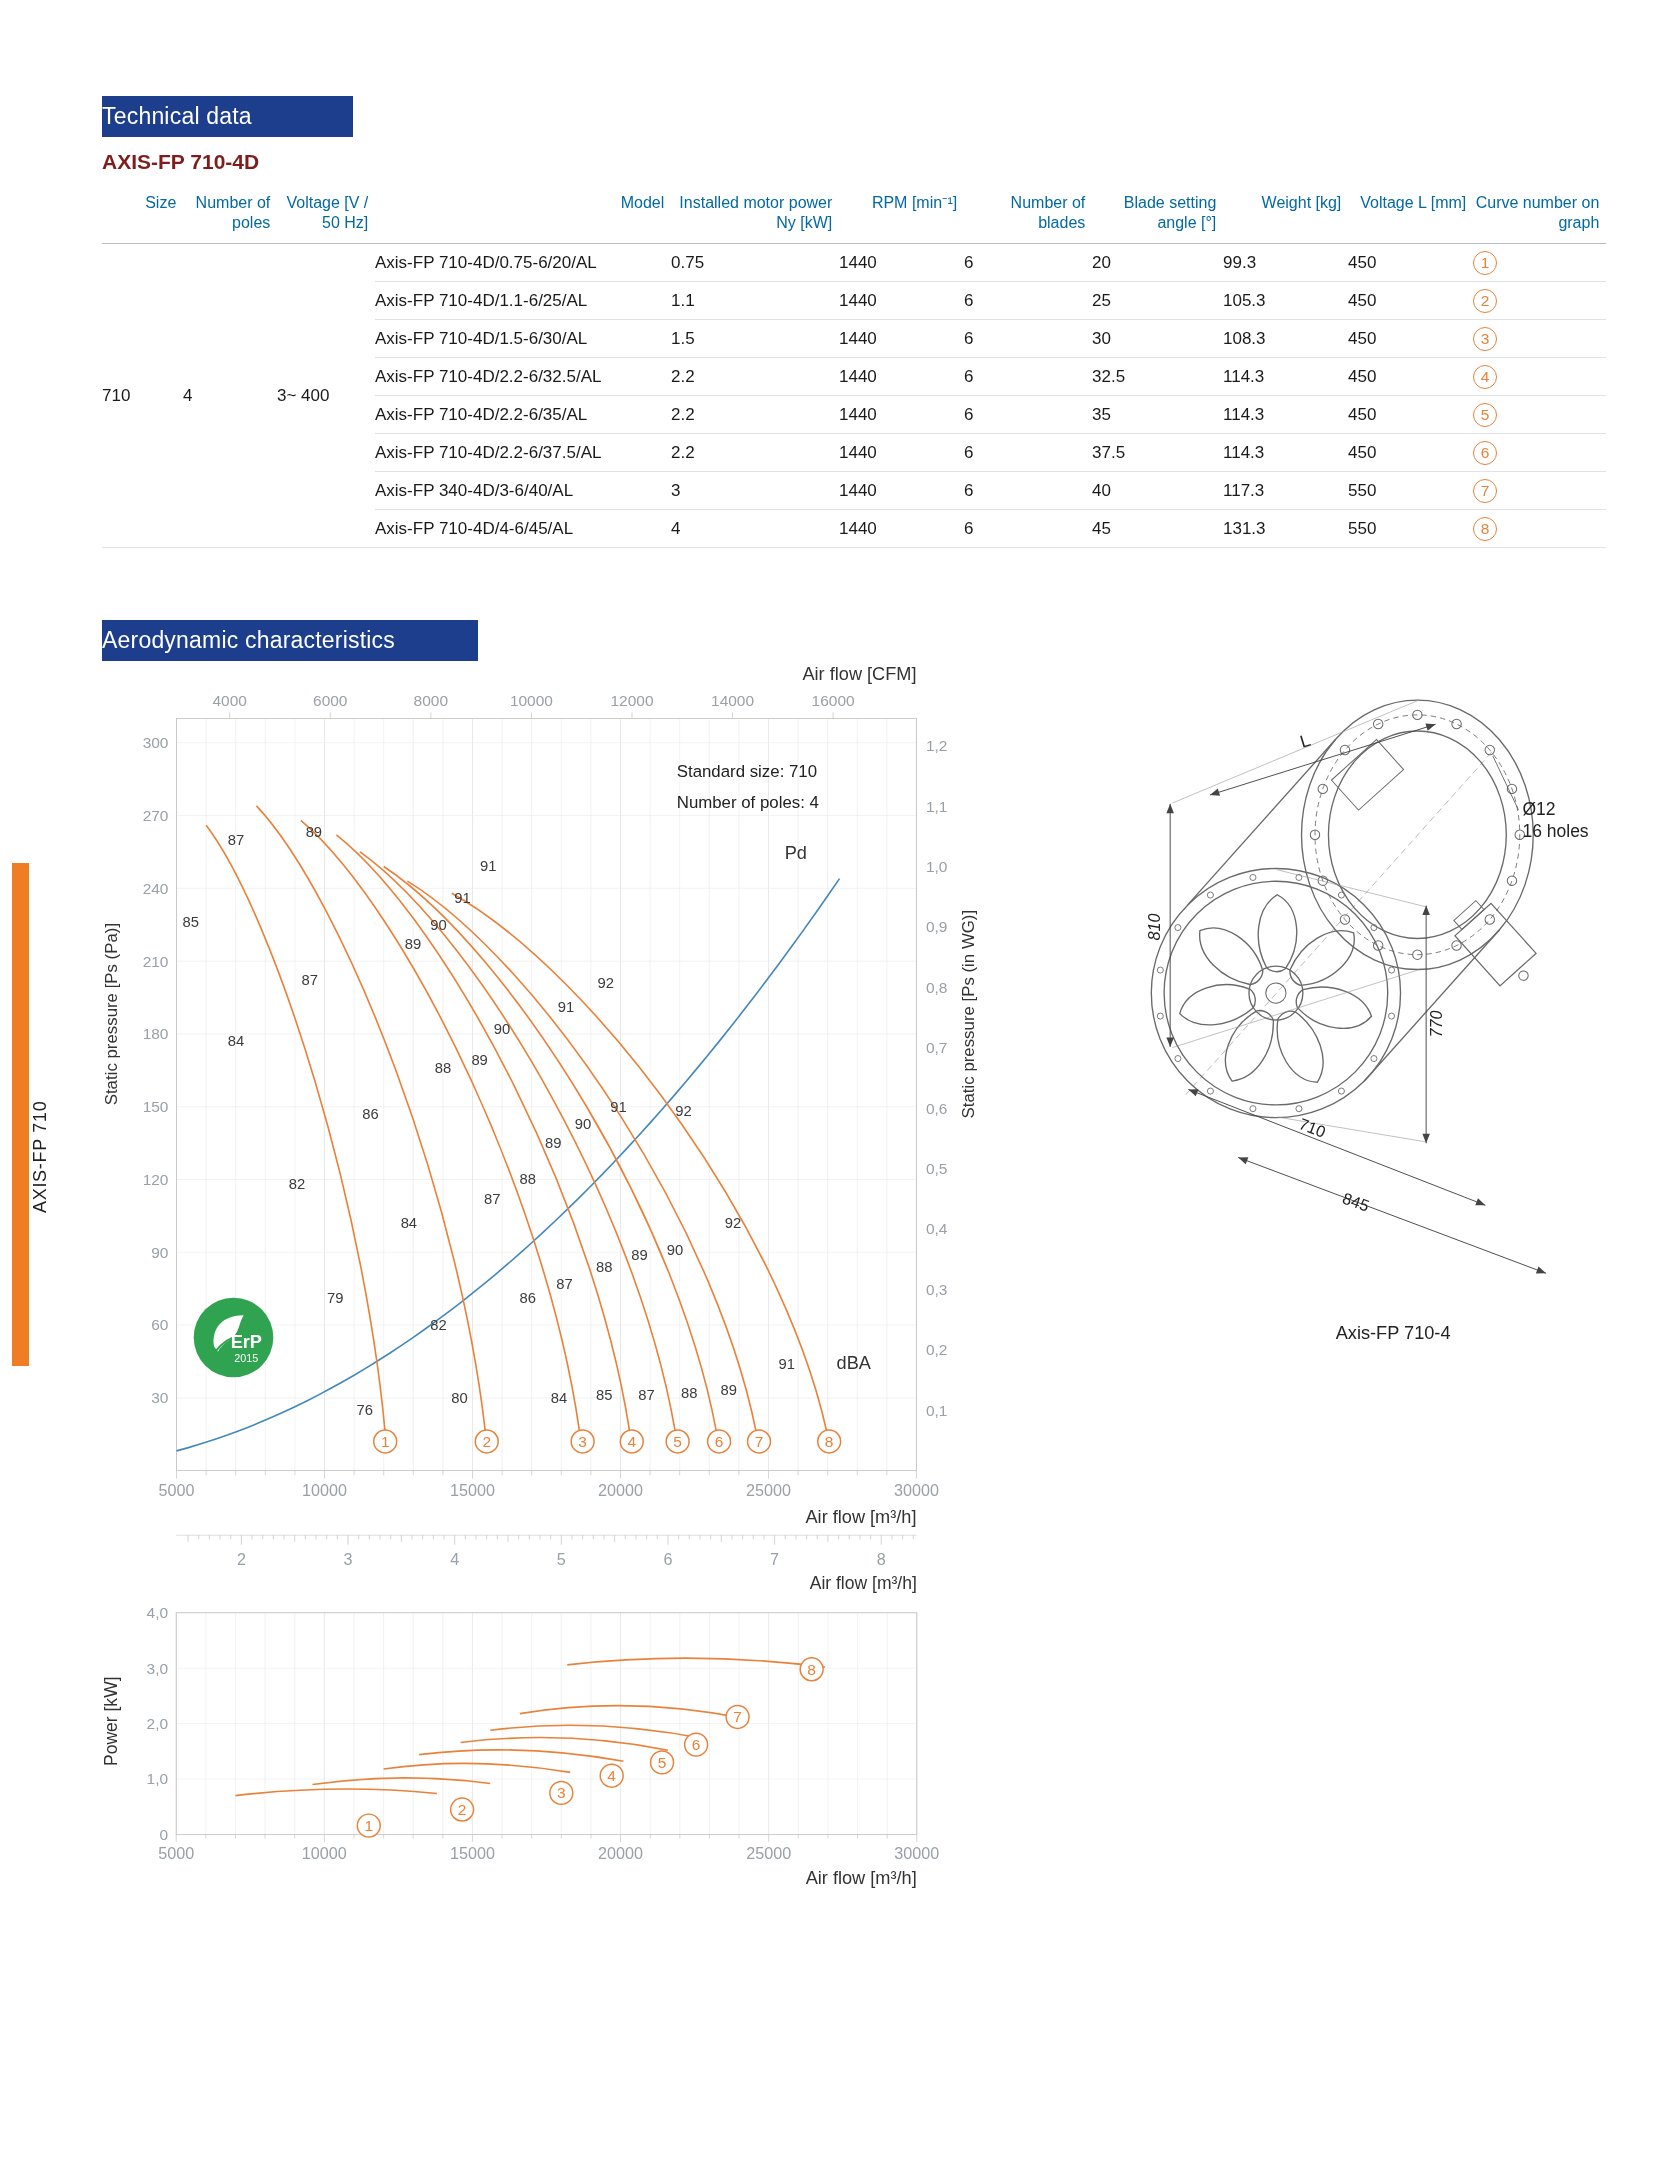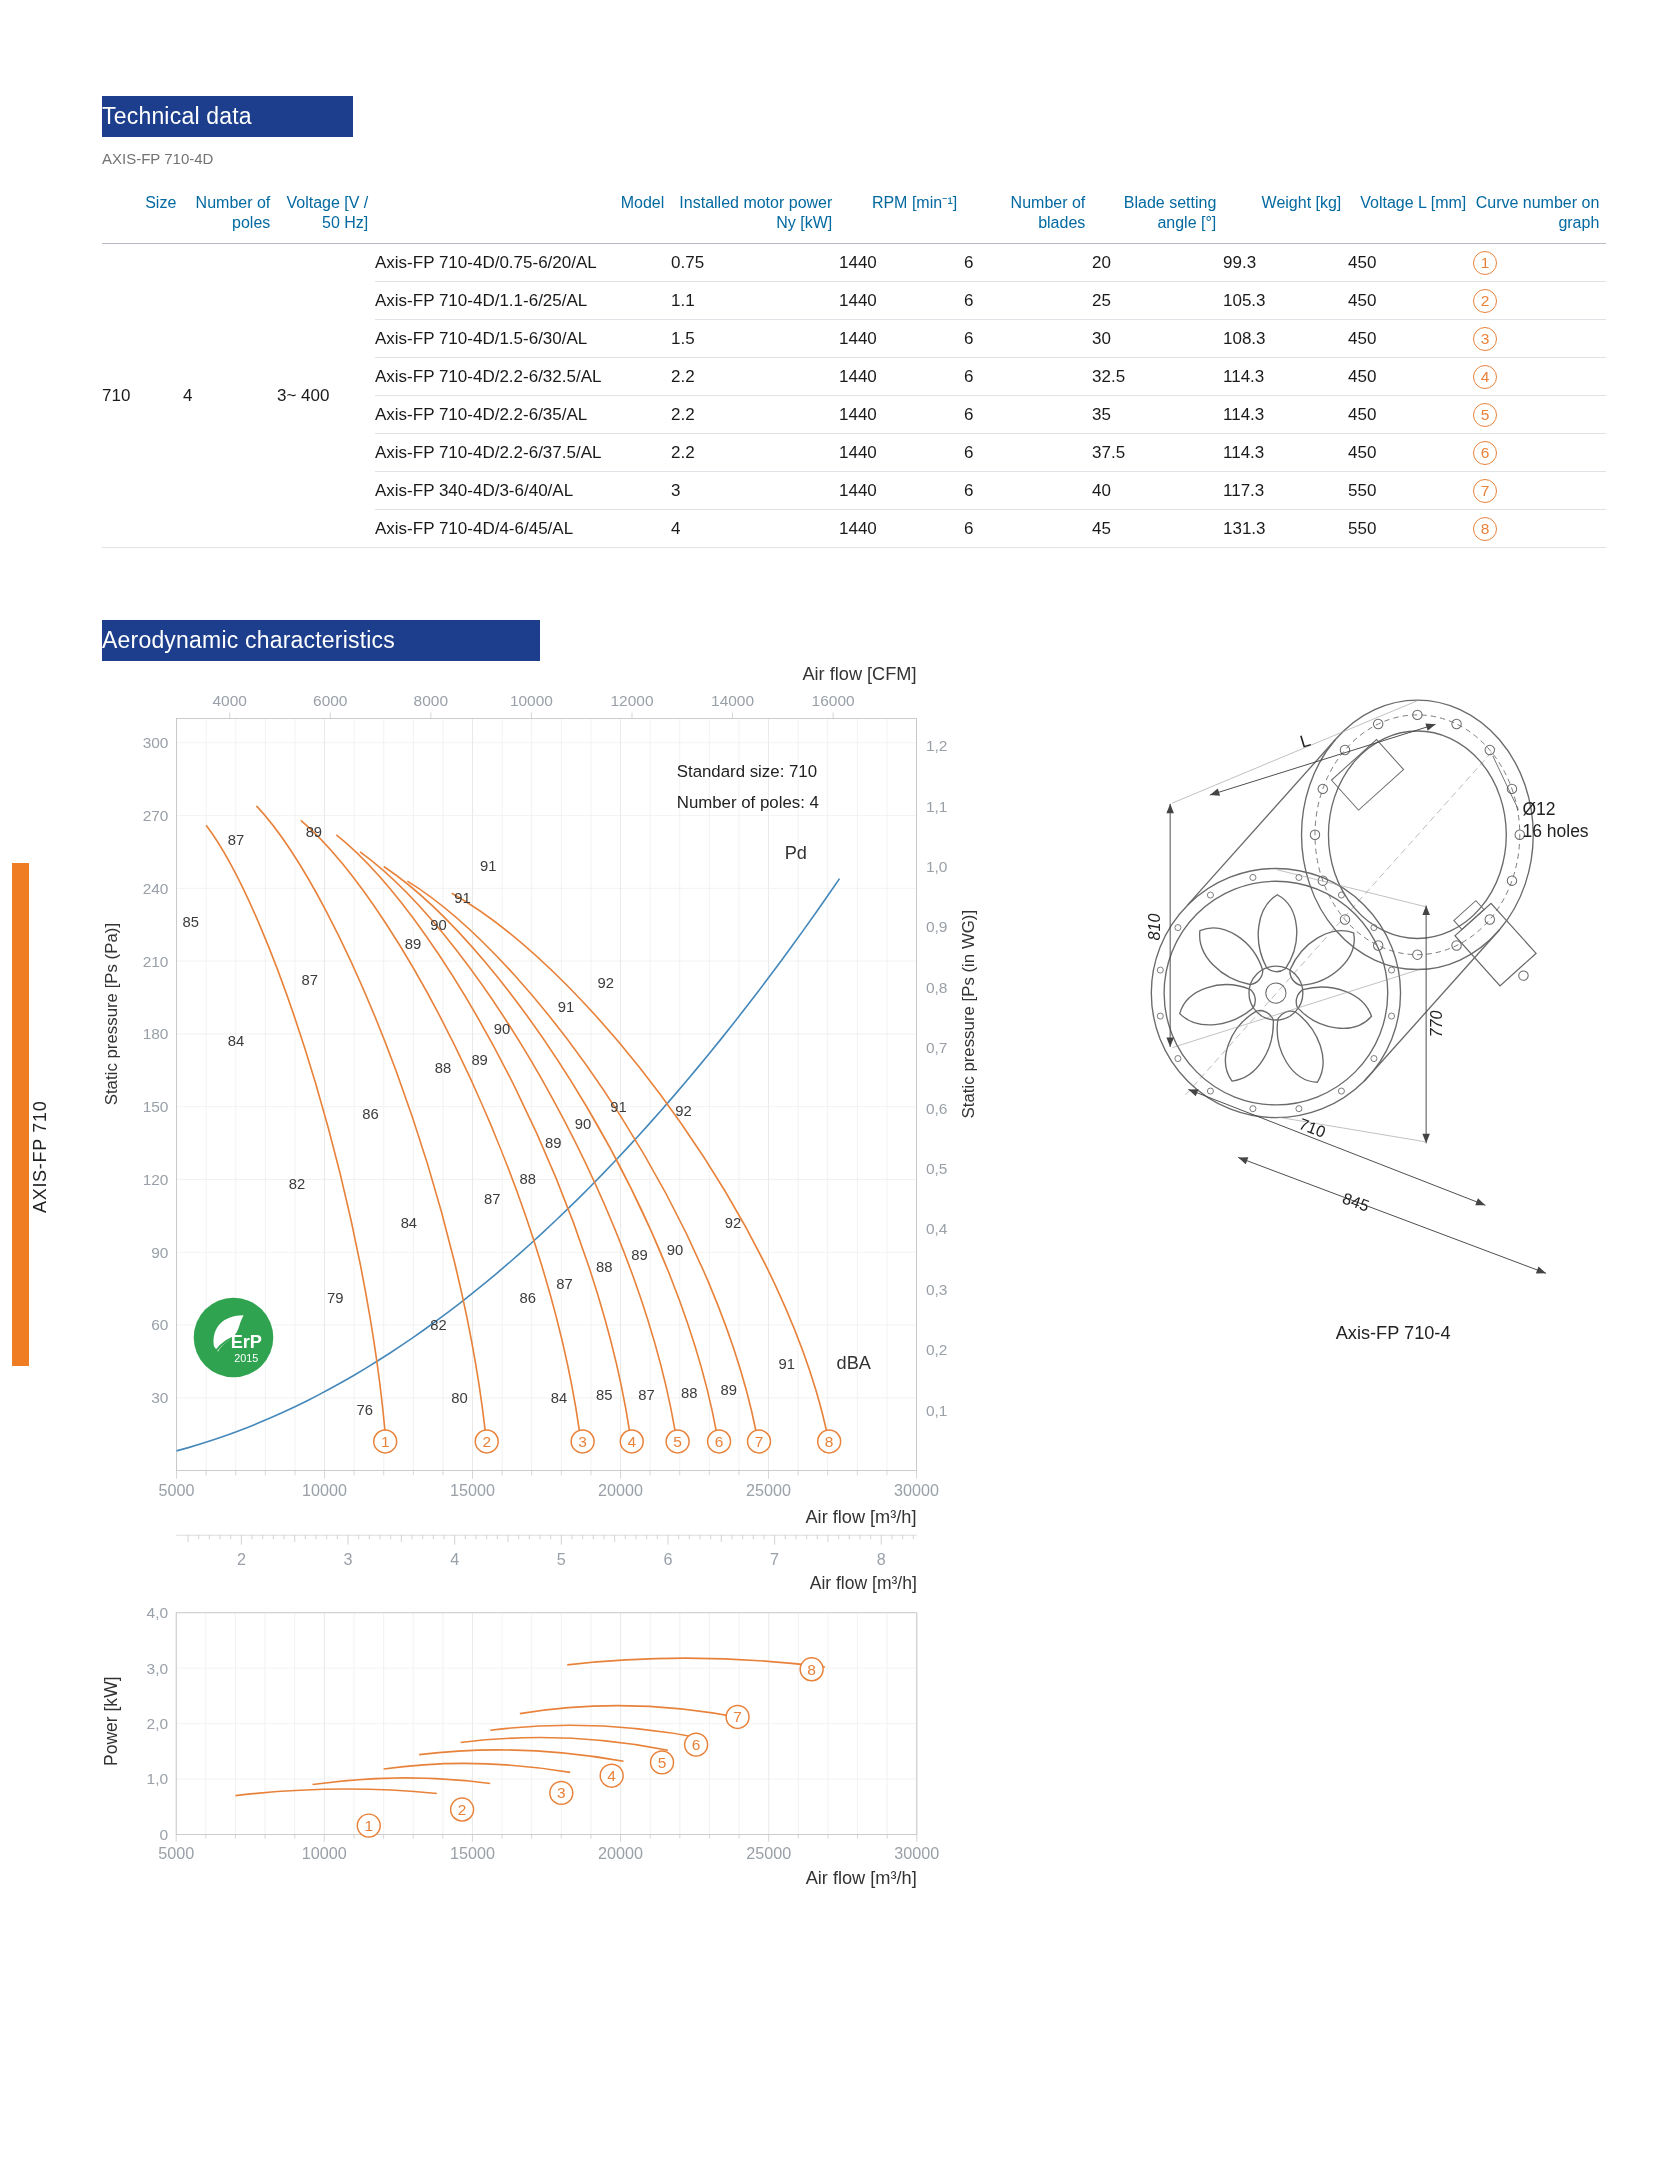--- a/index.html
+++ b/index.html
@@ -3,22 +3,22 @@
 <meta charset="utf-8">
 <style>
   *{box-sizing:border-box;margin:0;padding:0}
   html,body{background:#fff}
   body{font-family:"Liberation Sans",sans-serif;color:#1a1a1a}
   .page{position:relative;width:1677px;height:2183px;background:#fff;overflow:hidden}
 
   .banner{position:absolute;background:#1c3e8c;color:#fff;font-size:23px;font-weight:500;
           display:flex;align-items:center;letter-spacing:0.2px}
   .banner-tech{left:102px;top:96px;width:251px;height:41px}
-  .banner-aero{left:102px;top:620px;width:438px;height:41px}
-  .subtitle{position:absolute;left:102px;top:150px;font-size:15px;font-weight:normal;color:#737373}
+  .banner-aero{left:102px;top:620px;width:376px;height:41px}
+  .subtitle{position:absolute;left:102px;top:150px;font-size:21px;font-weight:bold;color:#7f1d1d}
 
   table.tech{position:absolute;left:102px;top:186px;width:1504px;border-collapse:collapse;
              font-size:17px;color:#1a1a1a;table-layout:fixed}
   table.tech th{font-size:16px;color:#0369a1;font-weight:400;text-align:right;vertical-align:top;
                 padding:6.7px 6.7px 10.8px 0;border-bottom:0.7px solid #b7bcc4;line-height:1.25}
   table.tech td{height:38px;padding:0 6.7px 0 0;border-bottom:0.7px solid #dfe2e6;vertical-align:middle}
   table.tech td.shared{vertical-align:middle}
   .circ{display:inline-flex;align-items:center;justify-content:center;width:24px;height:24px;
         border:1.3px solid #e8823a;border-radius:50%;color:#e8823a;font-size:15.5px;line-height:1}
 

